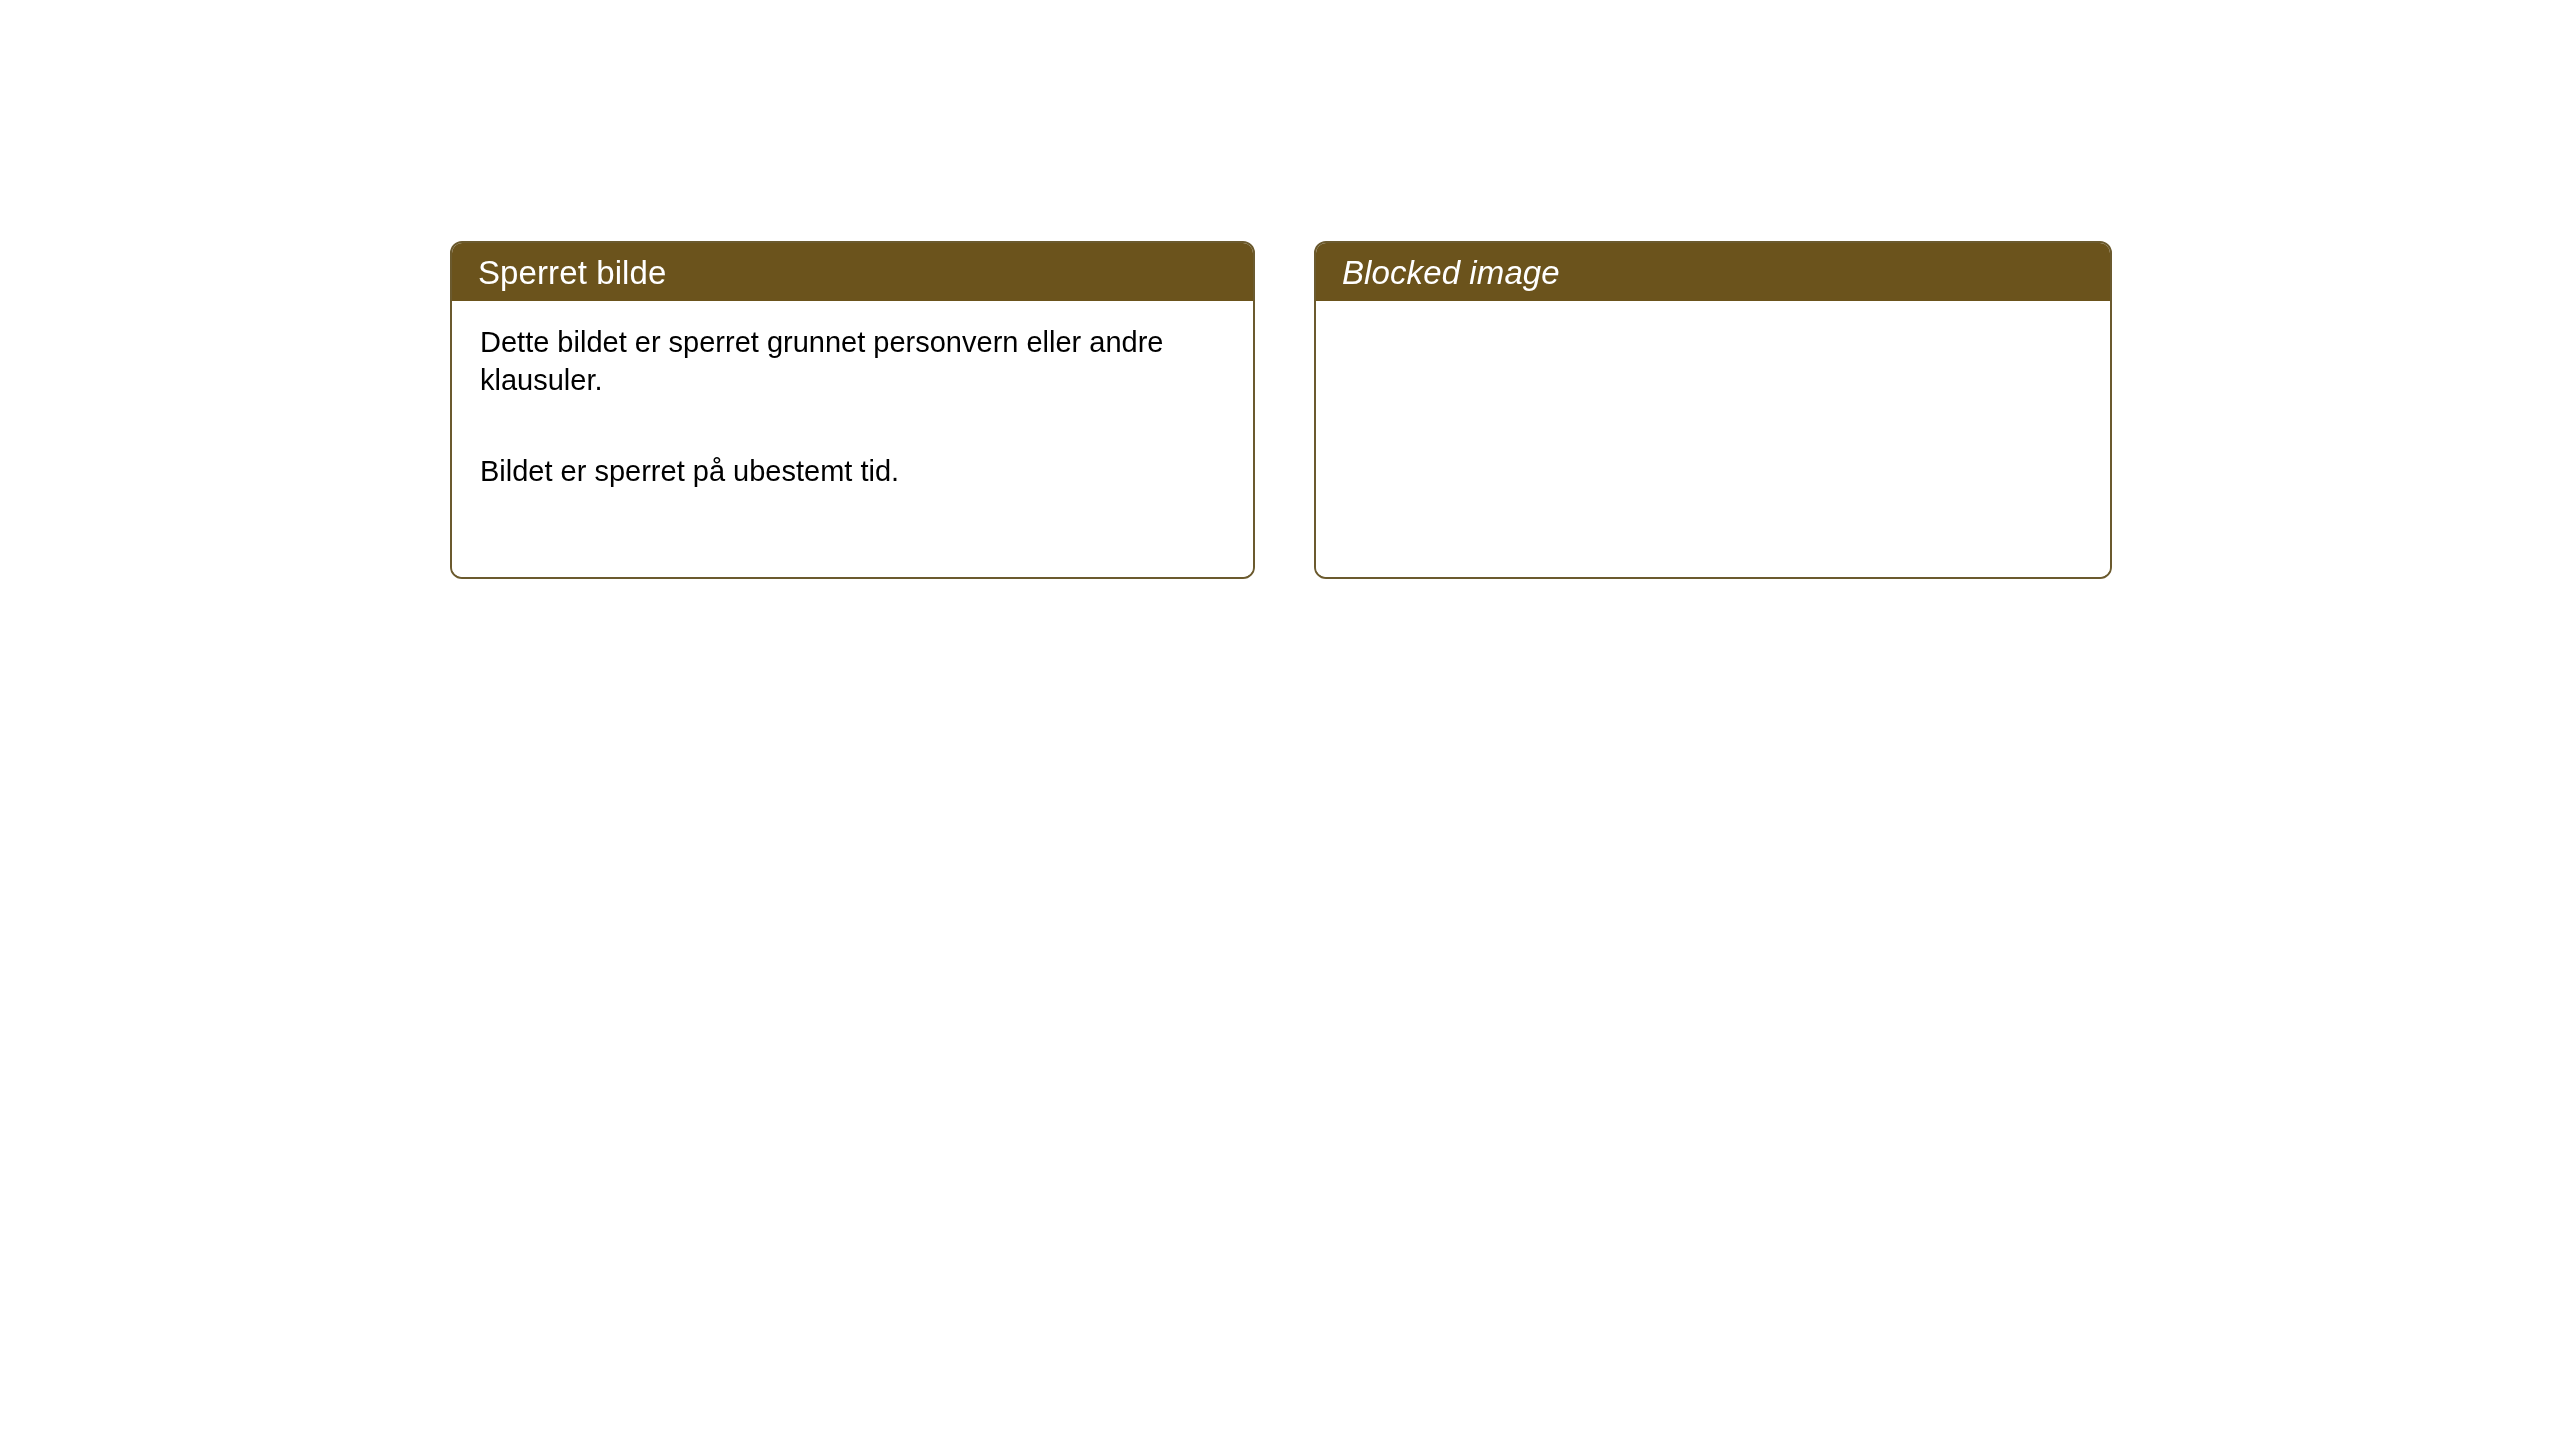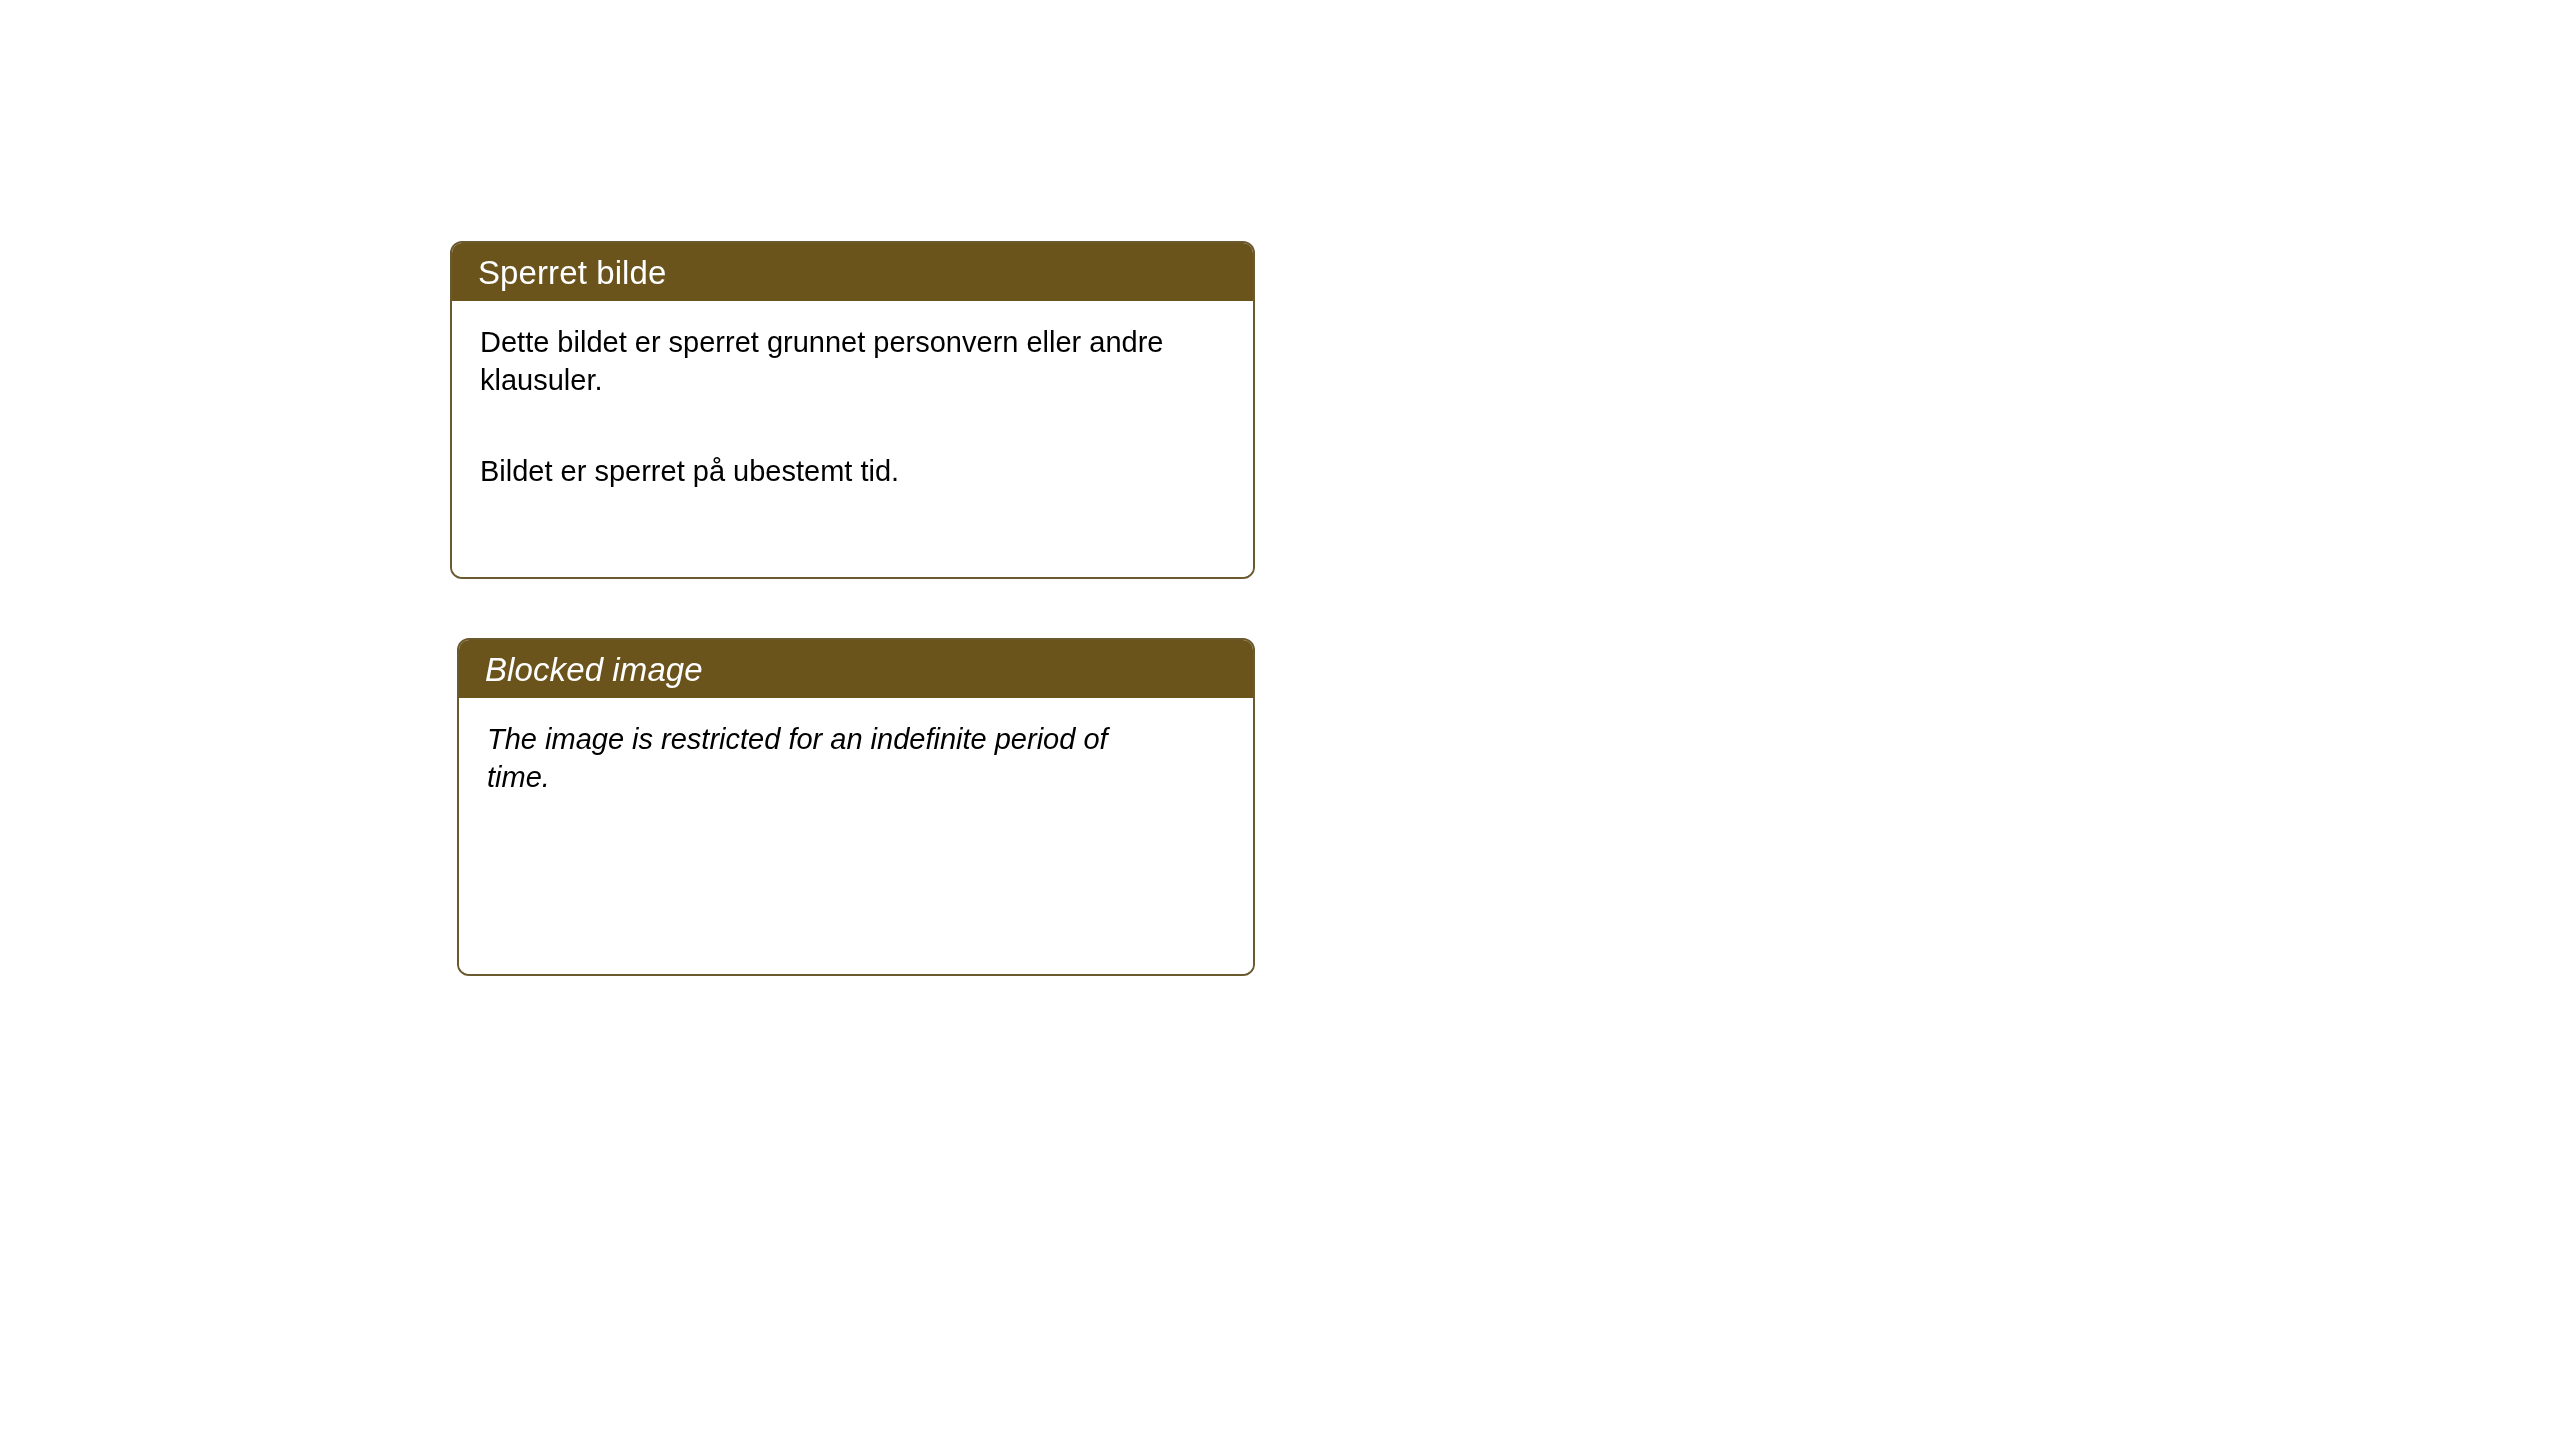--- a/index.html
+++ b/index.html
@@ -14,22 +14,22 @@
     position: relative;
     font-family: "Liberation Sans", sans-serif;
     -webkit-font-smoothing: antialiased;
   }
 
   .notice-area {
     position: absolute;
     left: 450px;
     top: 241px;
     display: flex;
-    flex-direction: column;
-    align-items: flex-end;
+    flex-direction: row;
+    align-items: center;
     gap: 59px;
   }
 
   .notice-card {
     background: #ffffff;
     border: 2px solid #6b5a2e;
     border-radius: 12px;
     box-sizing: border-box;
     overflow: hidden;
     display: flex;
@@ -106,17 +106,16 @@
       <p class="card-paragraph">Dette bildet er sperret grunnet personvern eller andre klausuler.</p>
       <p class="card-paragraph">Bildet er sperret på ubestemt tid.</p>
     </div>
   </section>
 
   <section class="notice-card card-en">
     <header class="card-header">
       <h2 class="card-title">Blocked image</h2>
     </header>
     <div class="card-body">
-      <p class="card-paragraph">The image is restricted for an indefinite period of time.</p>
     </div>
   </section>
 
 </div>
 
 </body></html>

